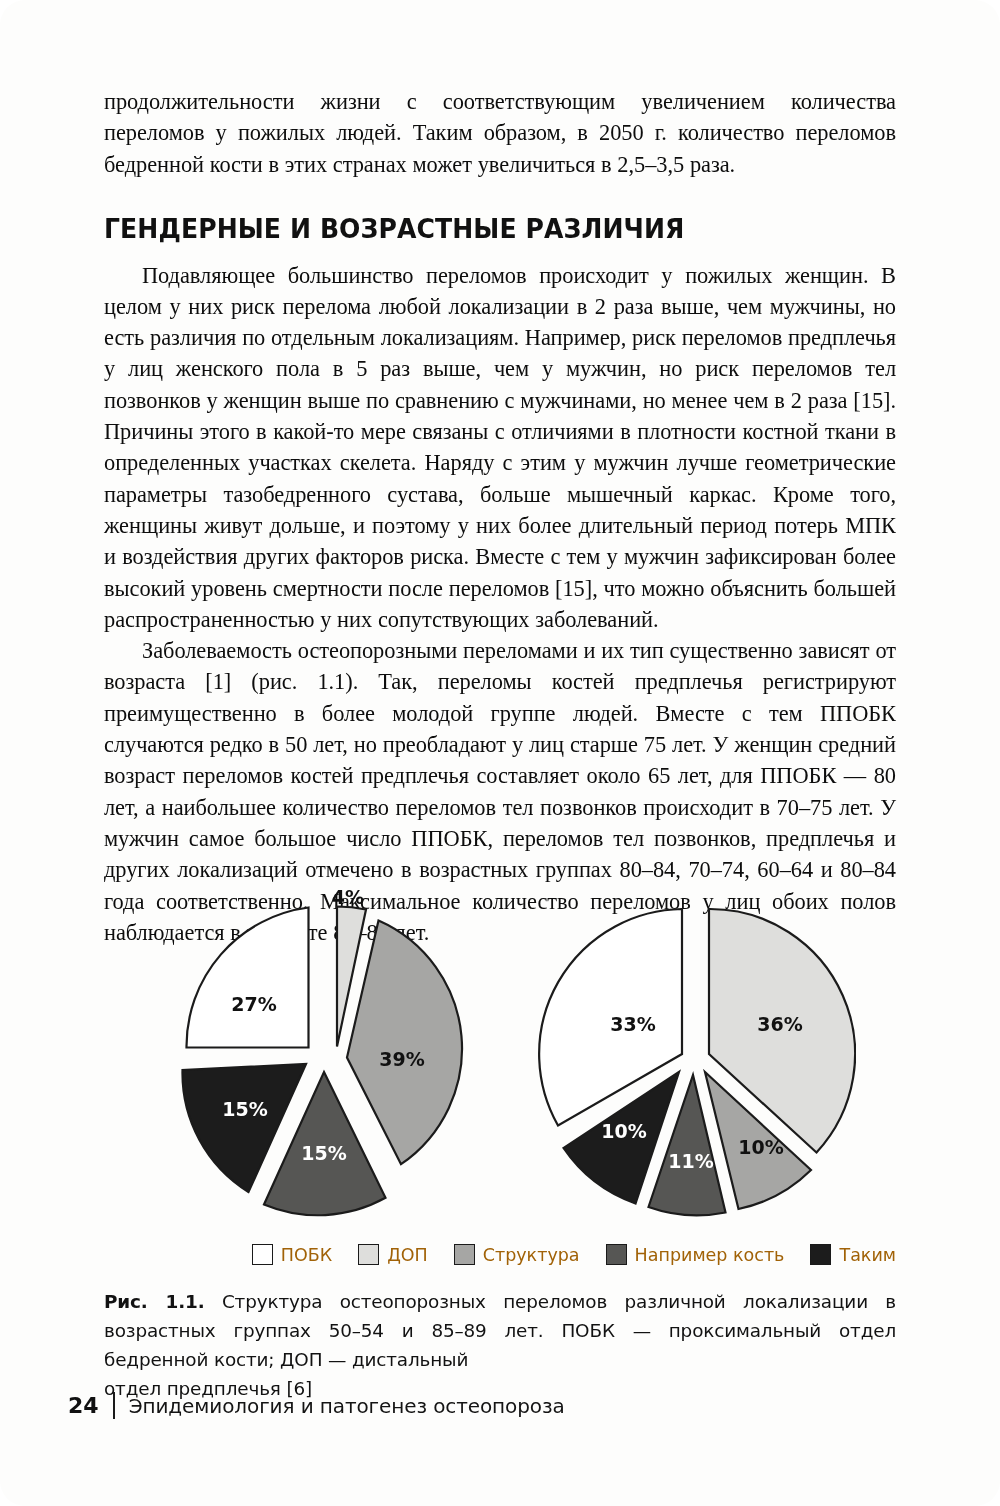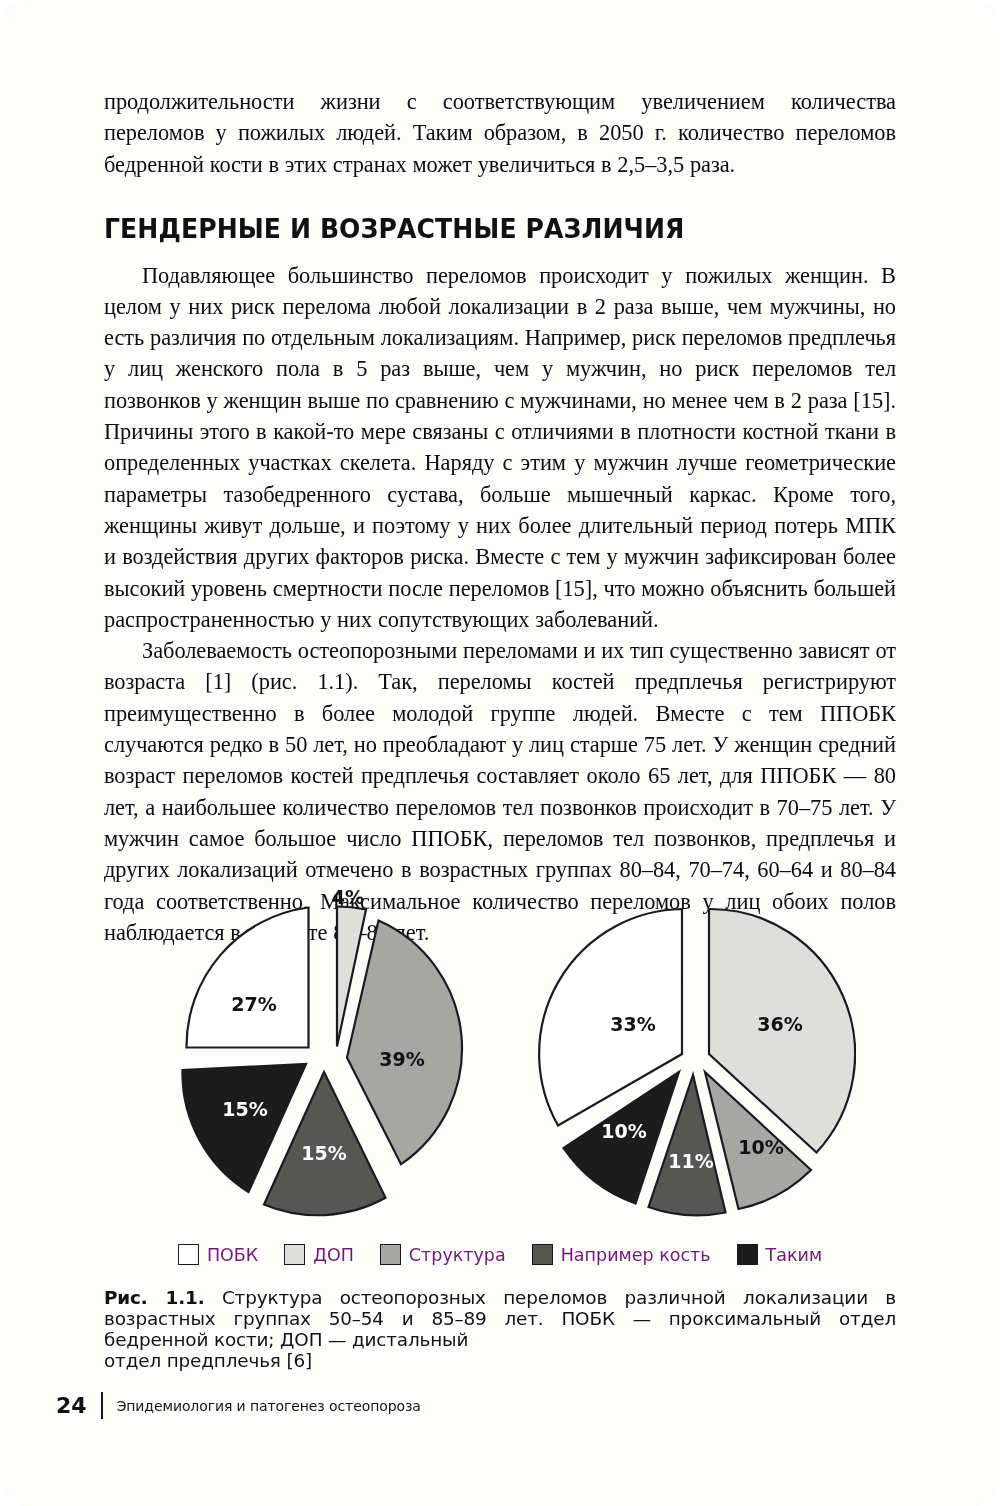--- a/index.html
+++ b/index.html
@@ -64,76 +64,76 @@
   .charts-row {
     position: relative;
     height: 350px;
   }
   .chart-holder { position: absolute; top: 0; }
   .chart-holder.left  { left: 68px; }
   .chart-holder.right { left: 432px; }
 
   .legend {
     display: flex;
-    justify-content: center;
+    justify-content: flex-end;
     align-items: center;
     gap: 26px;
     margin-top: 8px;
     font-family: "DejaVu Sans", "Liberation Sans", sans-serif;
     font-size: 17.5px;
-    color: #701a75;
+    color: #a16207;
   }
   .legend-item {
     display: flex;
     align-items: center;
     gap: 8px;
     white-space: nowrap;
   }
   .legend-swatch {
     width: 19px;
     height: 19px;
     border: 1.6px solid #1a1a1a;
     display: inline-block;
     flex: none;
   }
 
   .caption {
     margin-top: 22px;
     font-family: "DejaVu Sans", "Liberation Sans", sans-serif;
     font-size: 18.4px;
-    line-height: 21px;
+    line-height: 29px;
     text-align: justify;
     color: #121212;
     letter-spacing: -0.15px;
   }
   .caption .cap-last { display: block; }
   .caption b { font-weight: bold; }
 
   
   .footer {
     position: absolute;
-    left: 56px;
+    left: 68px;
     top: 1392px;
     display: flex;
     align-items: center;
     gap: 14px;
     font-family: "DejaVu Sans", "Liberation Sans", sans-serif;
   }
   .footer-page-number {
     font-size: 22px;
     font-weight: bold;
     color: #111;
   }
   .footer-rule {
     width: 2px;
     height: 27px;
     background: #1a1a1a;
   }
   .footer-title {
-    font-size: 14px;
+    font-size: 20px;
     color: #141414;
     letter-spacing: -0.1px;
   }
 
   .pct-label {
     font-family: "DejaVu Sans", "Liberation Sans", sans-serif;
     font-size: 19px;
     font-weight: 600;
   }
 </style>

